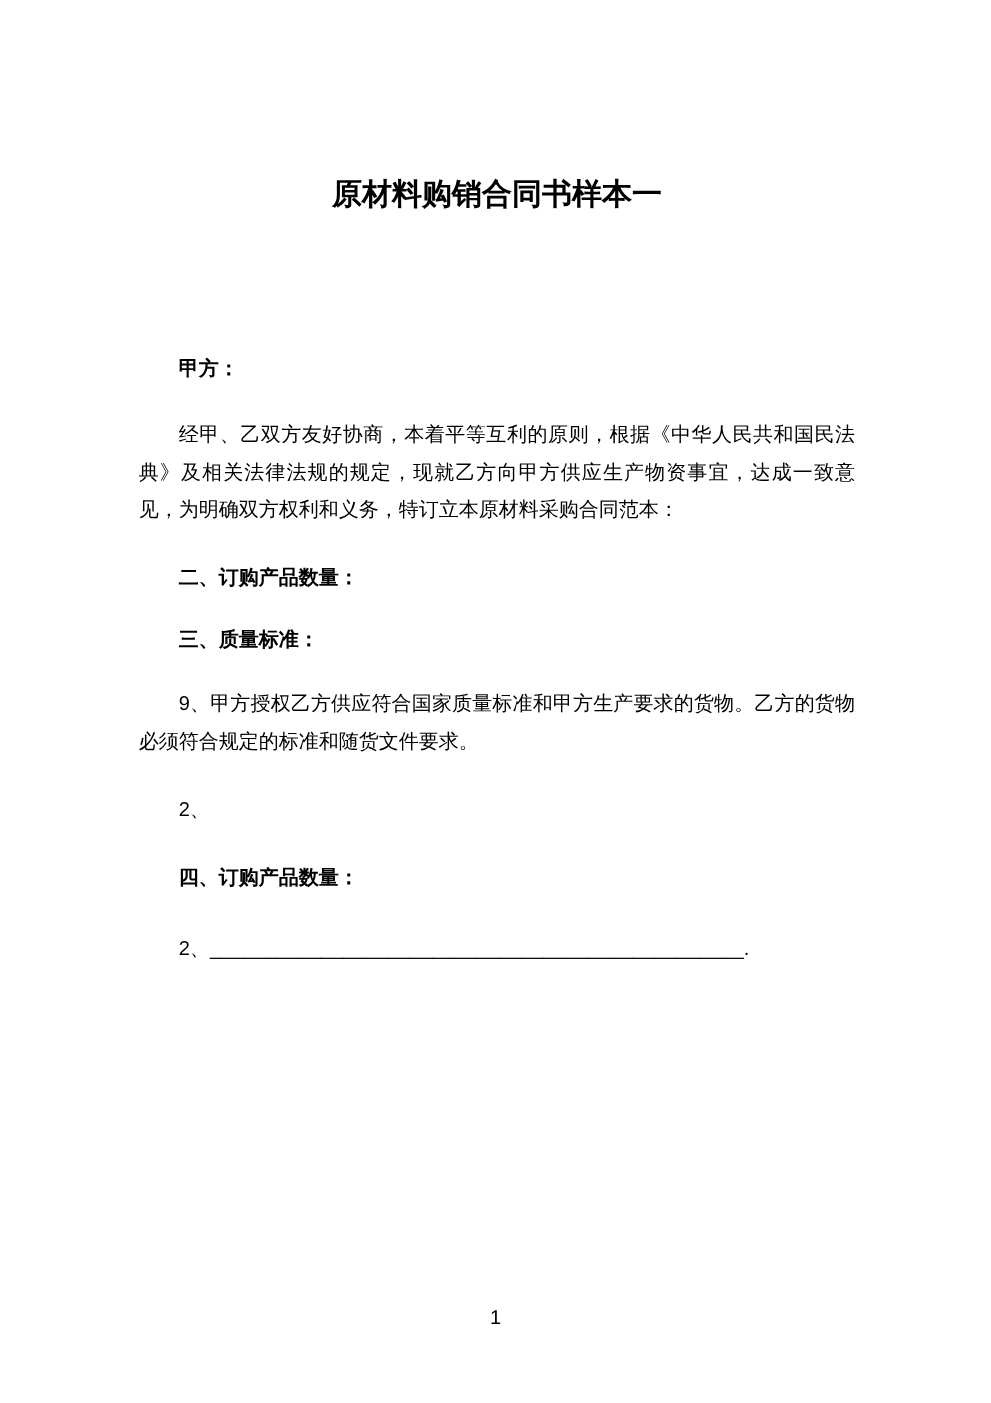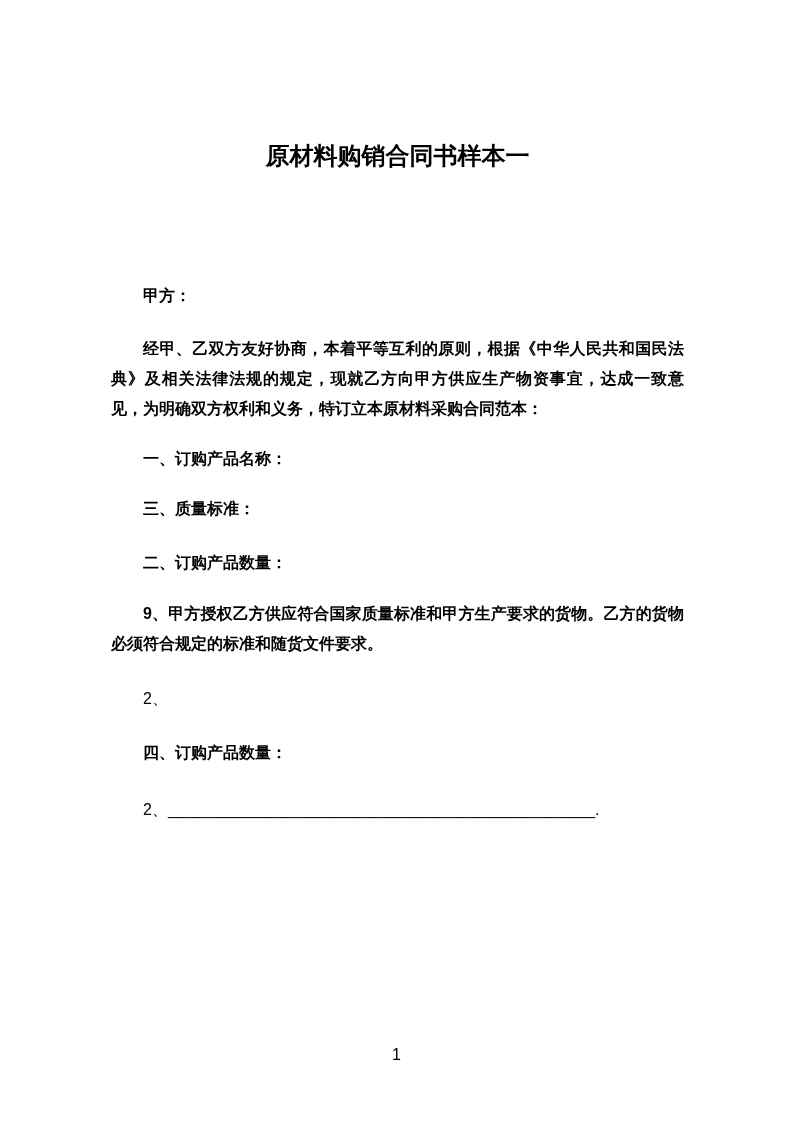--- a/index.html
+++ b/index.html
@@ -25,21 +25,21 @@
     text-align: center;
     margin: 0;
   }
   .para, .line {
     font-size: 16px;
     line-height: 30px;
     margin: 16px;
     white-space: pre-wrap;
   }
   .indent { text-indent: 2em; }
-  .justify { text-align: justify; font-weight: bold; }
+  .justify { text-align: justify; }
   .bold { font-weight: bold; }
   .blank {
     letter-spacing: 0;
     white-space: nowrap;
   }
   .page-number {
     position: absolute;
     left: 0;
     right: 0;
     top: 1043px;
@@ -54,25 +54,24 @@
 
 <div class="page">
 
   <h1 class="doc-title">原材料购销合同书样本一</h1>
 
   <p class="line indent bold" style="margin-top:110px">甲方：</p>
 
 
   <p class="para indent justify" style="margin-top:23px">经甲、乙双方友好协商，本着平等互利的原则，根据《中华人民共和国民法典》及相关法律法规的规定，现就乙方向甲方供应生产物资事宜，达成一致意见，为明确双方权利和义务，特订立本原材料采购合同范本：</p>
 
-  <p class="line indent bold" style="margin-top:20px">一、订购产品名称：</p>
+
+  <p class="line indent bold" style="margin-top:24px">二、订购产品数量：</p>
 
   <p class="line indent bold" style="margin-top:20px">三、质量标准：</p>
-
-  <p class="line indent bold" style="margin-top:24px">二、订购产品数量：</p>
 
   <p class="para indent justify" style="margin-top:21px">9、甲方授权乙方供应符合国家质量标准和甲方生产要求的货物。乙方的货物必须符合规定的标准和随货文件要求。</p>
 
   <p class="line indent" style="margin-top:25px">2、</p>
 
   <p class="line indent bold" style="margin-top:24px">四、订购产品数量：</p>
 
 
   <p class="line indent" style="margin-top:27px"><span>2、</span><span class="blank">________________________________________________</span><span>.</span></p>
 

